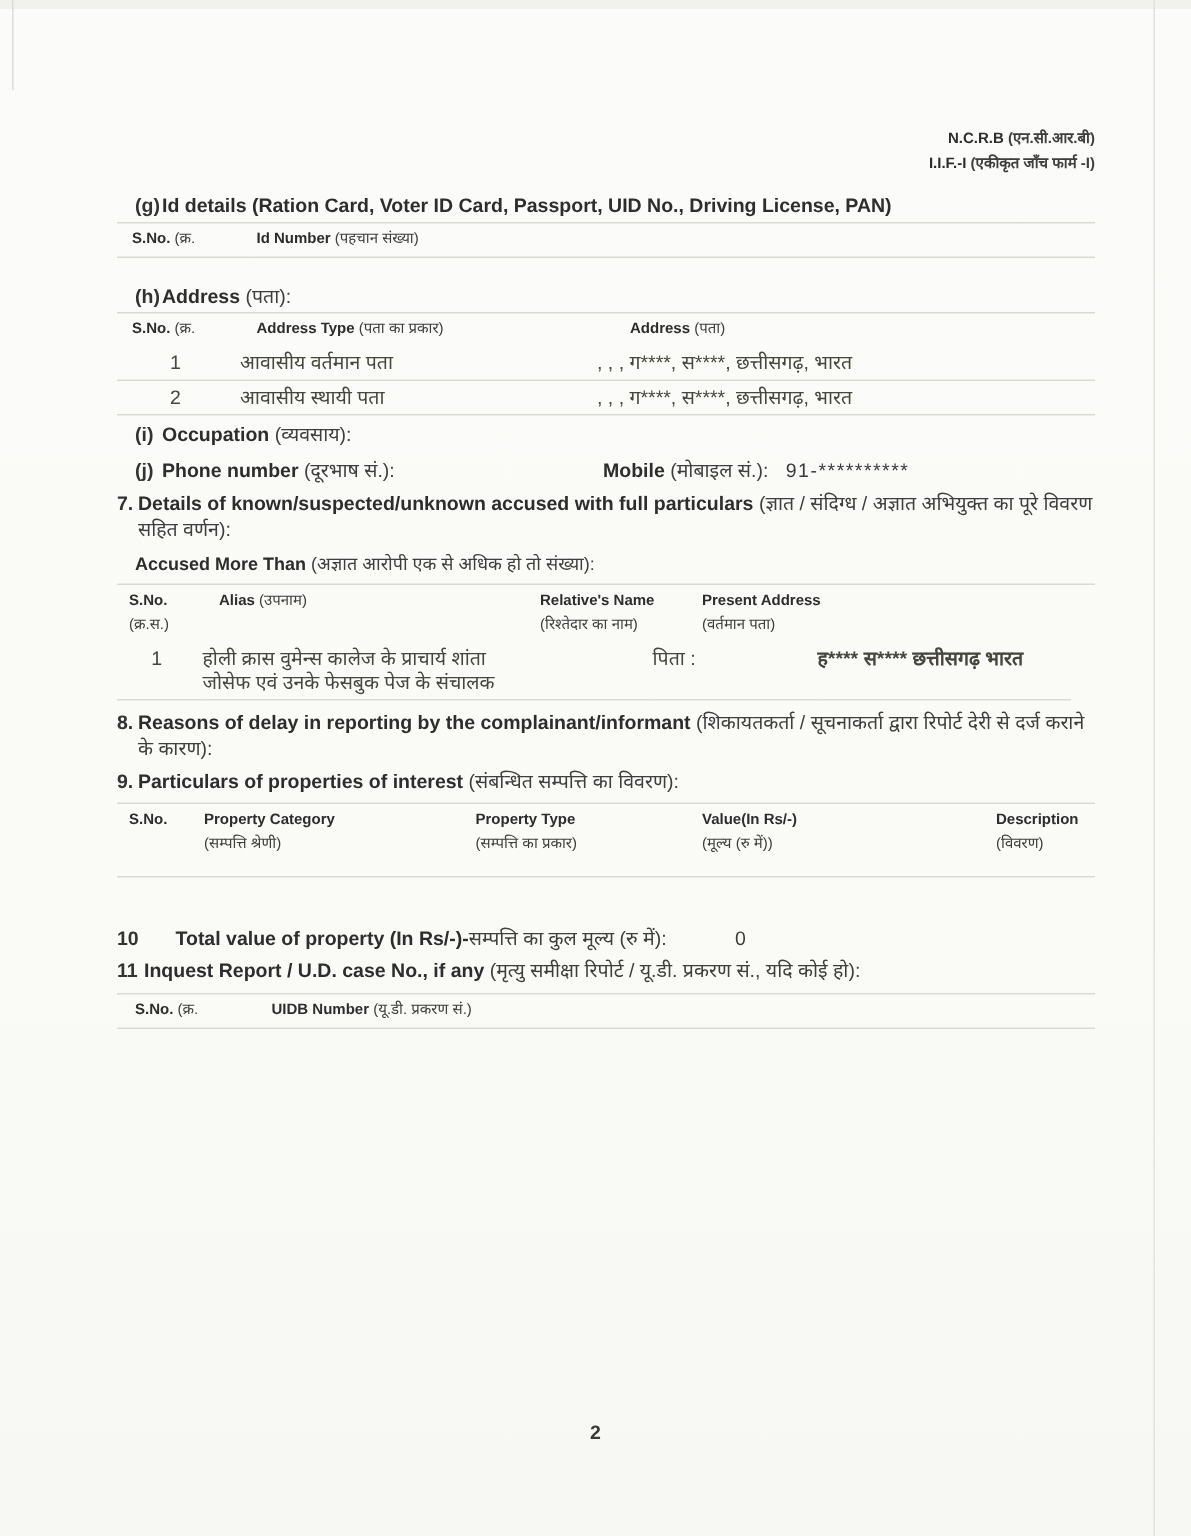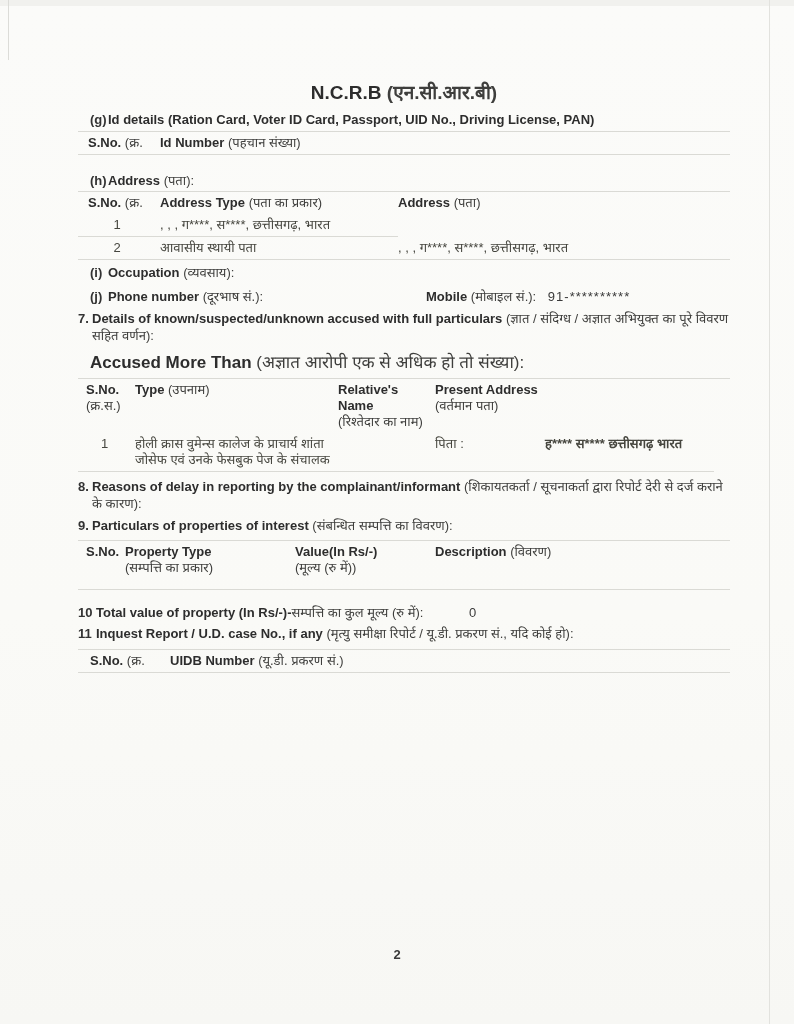--- a/index.html
+++ b/index.html
@@ -17,21 +17,21 @@
   }
   .edge-right { position:absolute; left:769px; top:0; width:1px; height:100%; background:#e2e2de; }
   .edge-left  { position:absolute; left:8px;  top:0; width:1px; height:60px;  background:#dcdcd8; }
   .edge-top   { position:absolute; left:0; top:0; width:100%; height:6px; background:#f1f1ee; }
 
   .content { position: relative; padding: 84px 64px 0 78px; }
 
   .en { font-weight: 700; color: #2d2d2d; }
   .hi { font-weight: 400; color: #3e3e3c; }
 
-  .doc-header { text-align: center; font-size: 19px; line-height: 17px; margin-bottom: 10px; }
+  .doc-header { text-align: right; font-size: 10px; line-height: 17px; margin-bottom: 10px; }
   .doc-header .hi { font-weight: 700; }
 
   .sec-letter { display: flex; margin-top: 0; font-size: 13px; line-height: 17px; }
   .sec-letter .lbl { width: 30px; padding-left: 12px; box-sizing: border-box; font-weight: 700; }
   .sec-num { display: flex; font-size: 13px; line-height: 17px; }
   .sec-num .num { width: 14px; font-weight: 700; flex: none; }
   .sec-body { flex: 1; }
 
   .rule-top { border-top: 1px solid #dadad5; }
   .rule-bot { border-bottom: 1px solid #dadad5; }
@@ -39,25 +39,25 @@
   .grid { display: grid; font-size: 13px; line-height: 16px; }
   .id-grid   { grid-template-columns: 82px 250px 1fr; }
   .addr-grid { grid-template-columns: 82px 238px 1fr; }
   .acc-grid  { grid-template-columns: 57px 203px 97px 110px 1fr; }
   .prop-grid { grid-template-columns: 47px 170px 140px 185px 1fr; }
   .uidb-grid { grid-template-columns: 92px 1fr; }
   .cell { padding: 3px 4px 3px 0; }
   .cell .sub { display: block; }
   .c-center { text-align: center; }
 
-  .hdr-row { font-size: 13px; }
+  .hdr-row { font-size: 10px; gap: 11px; }
   .hindi-cell { color: #46463f; }
 
   .phone-row { position: relative; }
-  .mobile-block { position: absolute; left: 348px; top: 0; }
+  .mobile-block { position: absolute; left: 324px; top: 0; }
   .mobile-val { margin-left: 8px; letter-spacing: 1px; color: #3a3a3a; }
 
   .indent { padding-left: 12px; }
   .total-val { margin-left: 42px; color: #3a3a3a; }
 
   .footer-pg {
     position: absolute; left: 0; bottom: 62px; width: 100%;
     text-align: center; font-size: 13px; font-weight: 700; color: #3a3a3a;
   }
   .name-cell { max-width: 200px; }
@@ -71,20 +71,24 @@
   <div class="edge-left"></div>
   <div class="edge-right"></div>
 
   <div class="content">
 
     <div class="doc-header">
       <div>
         <span class="en">N.C.R.B</span>
         <span class="hi">(एन.सी.आर.बी)</span>
       </div>
+      <div>
+        <span class="en">I.I.F.-I</span>
+        <span class="hi">(एकीकृत जाँच फार्म -I)</span>
+      </div>
     </div>
 
     <div class="sec-letter">
       <span class="lbl">(g)</span>
       <span class="en">Id details (Ration Card, Voter ID Card, Passport, UID No., Driving License, PAN)</span>
     </div>
     <div class="grid id-grid rule-top rule-bot hdr-row" style="margin-top:3px;">
       <div class="cell" style="padding-left:10px;">
         <span class="en">S.No.</span>
         <span class="hi">(क्र.</span>
@@ -111,20 +115,21 @@
         <span class="en">Address Type</span>
         <span class="hi">(पता का प्रकार)</span>
       </div>
       <div class="cell">
         <span class="en">Address</span>
         <span class="hi">(पता)</span>
       </div>
     </div>
     <div class="grid addr-grid hindi-cell">
       <div class="cell c-center rule-bot">1</div>
+      <div class="cell rule-bot">आवासीय वर्तमान पता</div>
       <div class="cell rule-bot">, , , ग****, स****, छत्तीसगढ़, भारत</div>
     </div>
     <div class="grid addr-grid hindi-cell">
       <div class="cell c-center rule-bot">2</div>
       <div class="cell rule-bot">आवासीय स्थायी पता</div>
       <div class="cell rule-bot">, , , ग****, स****, छत्तीसगढ़, भारत</div>
     </div>
 
     <div class="sec-letter" style="margin-top:4px;">
       <span class="lbl">(i)</span>
@@ -147,31 +152,31 @@
       </span>
     </div>
 
     <div class="sec-num" style="margin-top:5px;">
       <span class="num">7.</span>
       <span class="sec-body">
         <span class="en">Details of known/suspected/unknown accused with full particulars</span>
         <span class="hi">(ज्ञात / संदिग्ध / अज्ञात अभियुक्त का पूरे विवरण सहित वर्णन):</span>
       </span>
     </div>
-    <div class="indent" style="margin-top:6px; font-size:17px;">
+    <div class="indent" style="margin-top:6px; font-size:12px;">
       <span class="en">Accused More Than</span>
       <span class="hi">(अज्ञात आरोपी एक से अधिक हो तो संख्या):</span>
     </div>
     <div class="grid acc-grid rule-top hdr-row" style="margin-top:5px;">
       <div class="cell" style="padding-left:8px;">
         <span class="en sub">S.No.</span>
         <span class="hi sub">(क्र.स.)</span>
       </div>
       <div class="cell">
-        <span class="en">Type</span>
+        <span class="en">Alias</span>
         <span class="hi">(उपनाम)</span>
       </div>
       <div class="cell">
         <span class="en sub">Relative's Name</span>
         <span class="hi sub">(रिश्तेदार का नाम)</span>
       </div>
       <div class="cell">
         <span class="en sub">Present Address</span>
         <span class="hi sub">(वर्तमान पता)</span>
       </div>
@@ -197,35 +202,39 @@
       <span class="sec-body">
         <span class="en">Particulars of properties of interest</span>
         <span class="hi">(संबन्धित सम्पत्ति का विवरण):</span>
       </span>
     </div>
     <div class="grid prop-grid rule-top hdr-row" style="margin-top:6px;">
       <div class="cell" style="padding-left:8px;">
         <span class="en">S.No.</span>
       </div>
       <div class="cell">
+        <span class="en sub">Property Category</span>
+        <span class="hi sub">(सम्पत्ति श्रेणी)</span>
+      </div>
+      <div class="cell">
         <span class="en sub">Property Type</span>
         <span class="hi sub">(सम्पत्ति का प्रकार)</span>
       </div>
       <div class="cell">
         <span class="en sub">Value(In Rs/-)</span>
         <span class="hi sub">(मूल्य (रु में))</span>
       </div>
       <div class="cell">
         <span class="en">Description</span>
         <span class="hi">(विवरण)</span>
       </div>
     </div>
     <div class="rule-bot" style="height:10px;"></div>
 
-    <div class="sec-num" style="margin-top:14px;">
+    <div class="sec-num" style="margin-top:32px;gap:21px;">
       <span class="num" style="width:18px;">10</span>
       <span class="sec-body">
         <span class="en">Total value of property (In Rs/-)-</span><span class="hi">सम्पत्ति का कुल मूल्य (रु में):</span>
         <span class="total-val">0</span>
       </span>
     </div>
 
     <div class="sec-num" style="margin-top:4px;">
       <span class="num" style="width:18px;">11</span>
       <span class="sec-body">

